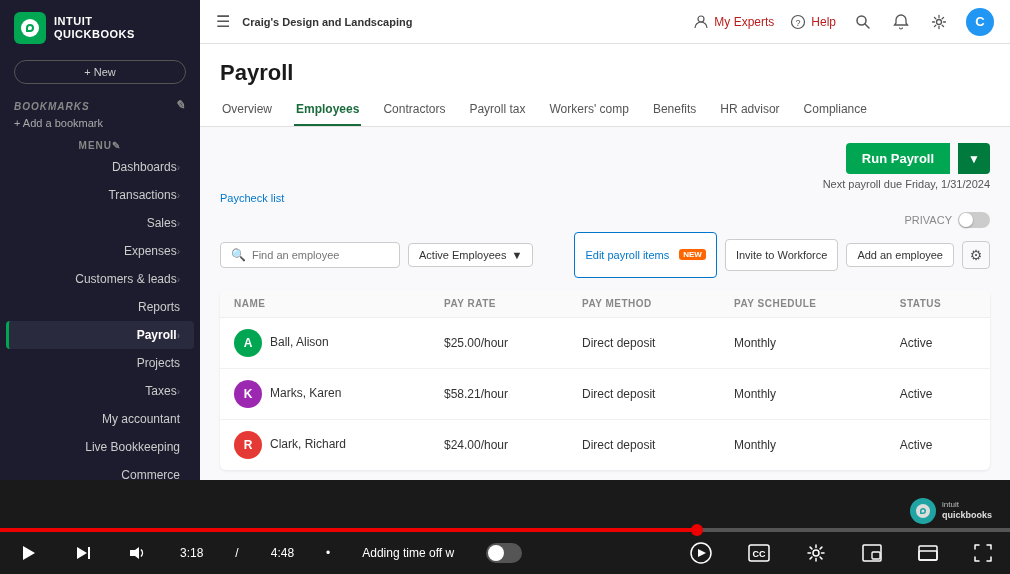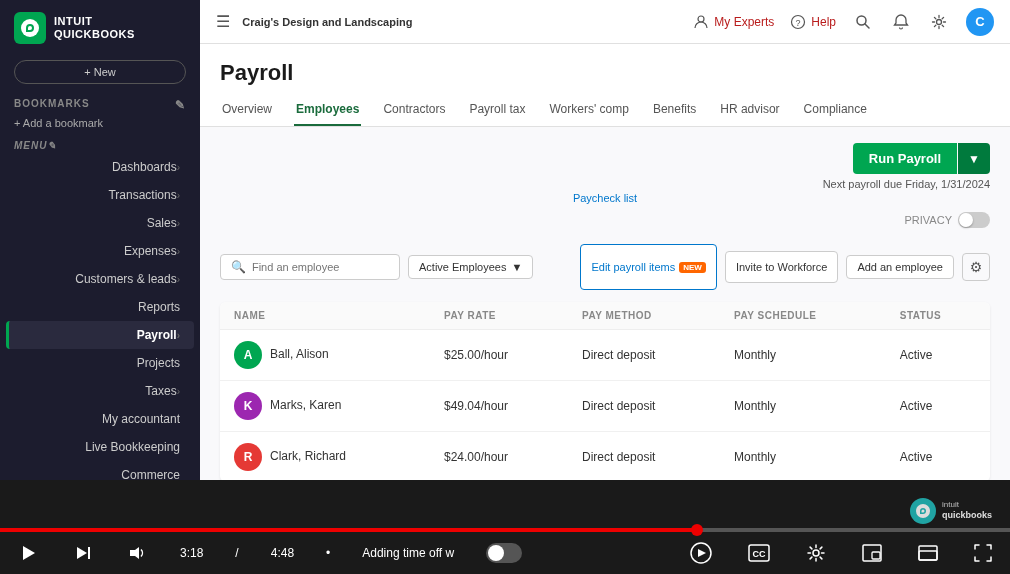--- a/index.html
+++ b/index.html
@@ -67,22 +67,23 @@
     }
 
     .sidebar-section-label {
       color: #888;
       font-size: 10px;
       font-weight: 700;
       text-transform: uppercase;
       letter-spacing: 1px;
       padding: 6px 14px 2px;
       display: flex;
-      align-items: flex-start;
+      align-items: flex-end;
       justify-content: space-between;
+      font-style: italic;
     }
 
     .sidebar-section-label .edit-icon {
       color: #888;
       font-size: 12px;
       cursor: pointer;
     }
 
     .sidebar-bookmark-add {
       color: #aaa;
@@ -118,22 +119,21 @@
 
     .sidebar-menu-label {
       color: #888;
       font-size: 10px;
       font-weight: 700;
       text-transform: uppercase;
       letter-spacing: 1px;
       padding: 8px 14px 2px;
       display: flex;
       align-items: center;
-      justify-content: flex-start;
-      font-style: italic;
+      justify-content: center;
     }
 
     
     .top-bar {
       height: 44px;
       background: white;
       border-bottom: 1px solid #e0e0e0;
       display: flex;
       align-items: center;
       padding: 0 16px;
@@ -266,31 +266,31 @@
     .next-payroll-text {
       font-size: 11px;
       color: #555;
       text-align: right;
       margin-bottom: 2px;
     }
 
     .paycheck-link {
       font-size: 11px;
       color: #0077cc;
-      text-align: center;
+      text-align: left;
       cursor: pointer;
       margin-bottom: 8px;
     }
 
     .privacy-row {
       display: flex;
       justify-content: flex-end;
       align-items: center;
       gap: 6px;
-      margin-bottom: 16px;
+      margin-bottom: 4px;
     }
 
     .privacy-label {
       font-size: 11px;
       color: #888;
     }
 
     .toggle {
       width: 32px;
       height: 16px;
@@ -351,22 +351,22 @@
       padding: 5px 10px;
       font-size: 11px;
       color: #333;
       cursor: pointer;
     }
 
     .spacer { flex: 1; }
 
     .edit-payroll-btn {
       display: flex;
-      align-items: flex-end;
-      gap: 4px;
+      align-items: flex-start;
+      gap: 10px;
       border: 1px solid #0077cc;
       border-radius: 4px;
       background: white;
       padding: 16px 10px;
       font-size: 11px;
       color: #0077cc;
       cursor: pointer;
     }
 
     .new-badge {
@@ -681,21 +681,21 @@
         <div class="tab">Workers' comp</div>
         <div class="tab">Benefits</div>
         <div class="tab">HR advisor</div>
         <div class="tab">Compliance</div>
       </div>
 
     <div class="content-area">
 
       <div style="display:flex; justify-content:flex-end; margin-bottom:4px;">
         <div style="display:flex; flex-direction:column; align-items:flex-end;">
-          <div style="display:flex; gap:1px;">
+          <div style="display:flex; gap:8px;">
             <button class="run-payroll-btn">Run Payroll</button>
             <button class="run-payroll-dropdown">▼</button>
           </div>
         </div>
       </div>
       <div class="next-payroll-text">Next payroll due Friday, 1/31/2024</div>
       <div class="paycheck-link">Paycheck list</div>
 
       <div class="privacy-row">
         <span class="privacy-label">PRIVACY</span>
@@ -736,21 +736,21 @@
         <tbody id="table-body">
             <tr>
               <td><span class="employee-avatar" style="background:#00a651">A</span><span>Ball, Alison</span></td>
               <td>$25.00/hour</td>
               <td>Direct deposit</td>
               <td>Monthly</td>
               <td>Active</td>
             </tr>
             <tr>
               <td><span class="employee-avatar" style="background:#9c27b0">K</span><span>Marks, Karen</span></td>
-              <td>$49.04/hour</td>
+              <td>$58.21/hour</td>
               <td>Direct deposit</td>
               <td>Monthly</td>
               <td>Active</td>
             </tr>
             <tr>
               <td><span class="employee-avatar" style="background:#e53935">R</span><span>Clark, Richard</span></td>
               <td>$24.00/hour</td>
               <td>Direct deposit</td>
               <td>Monthly</td>
               <td>Active</td>

